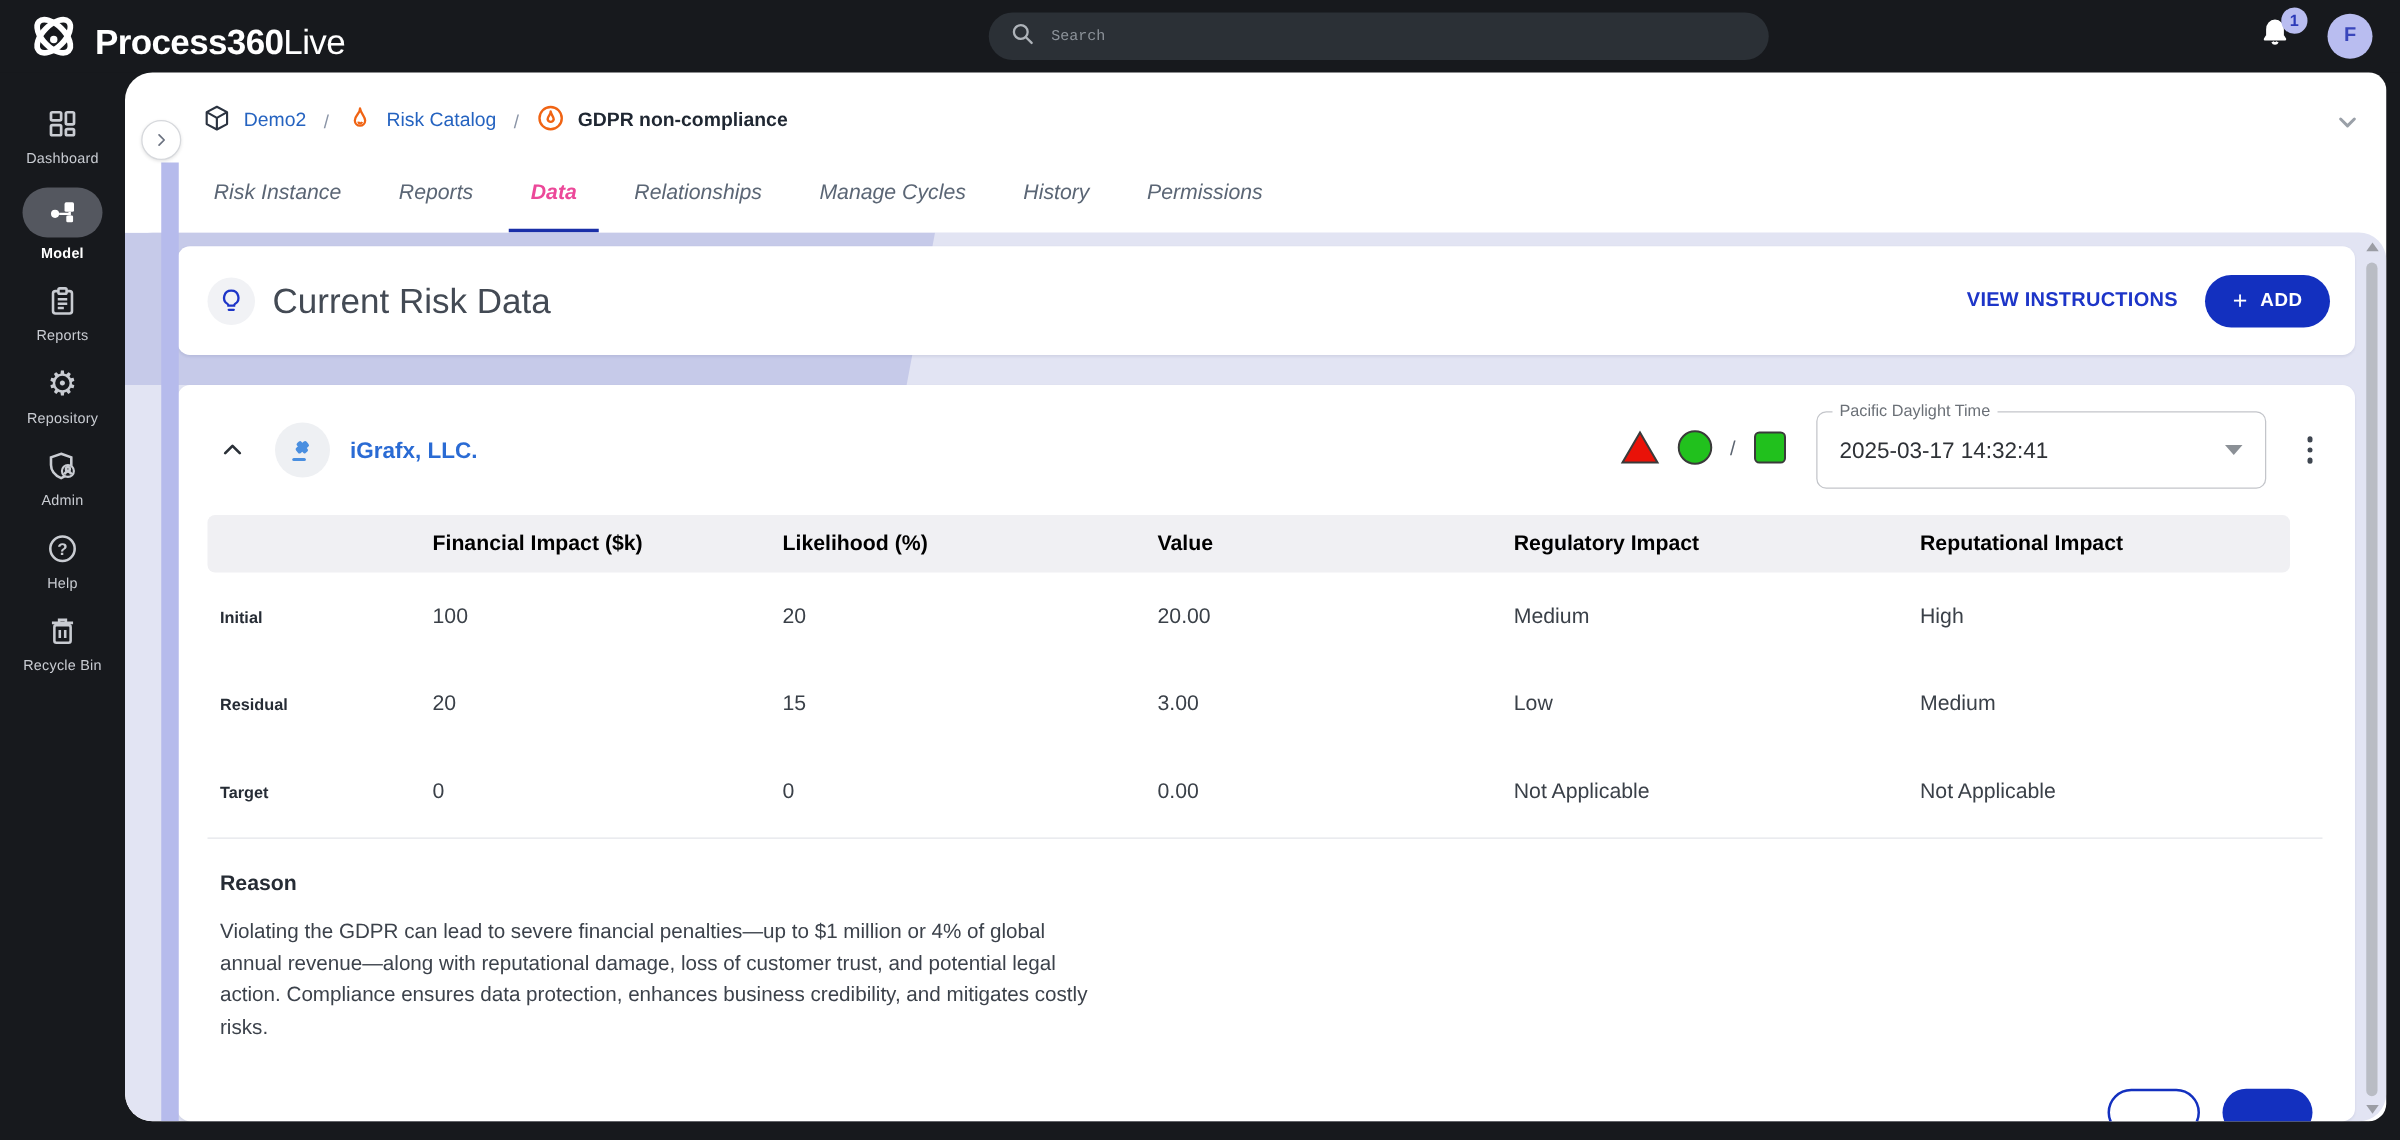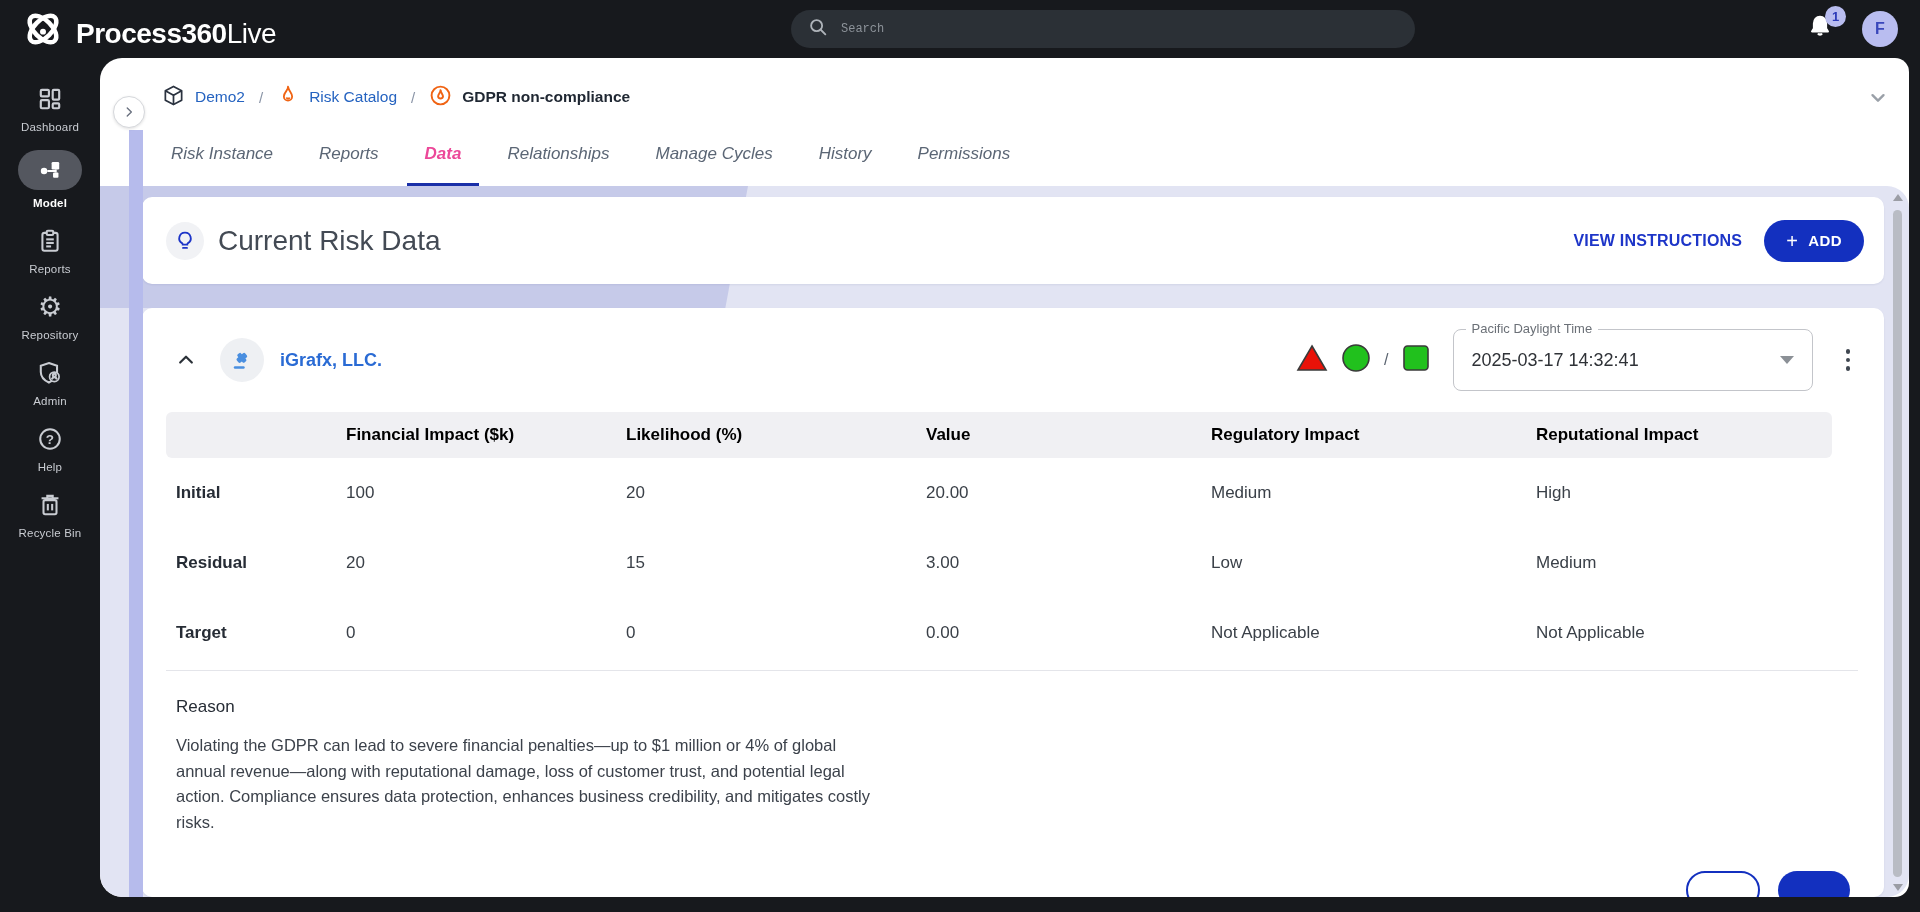--- a/index.html
+++ b/index.html
@@ -77,26 +77,26 @@
   .tz-caret { margin-left:auto; width:0; height:0; border-left:7px solid transparent; border-right:7px solid transparent; border-top:8px solid #8b9096; }
   .kebab { margin-left:14px; display:flex; flex-direction:column; gap:4px; cursor:pointer; padding:6px; }
   .kebab i { width:4.5px; height:4.5px; border-radius:50%; background:#3f4650; display:block; }
 
   .risk-grid { display:grid; grid-template-columns:170px 280px 300px 285px 325px auto; align-items:center; }
   .thead-wrap { padding:0 26px 0 0; margin:0 26px 0 24px; }
   .thead { background:#f0f0f3; border-radius:6px; height:46px; padding-left:10px; }
   .thead .cell { font-size:17px; font-weight:700; color:#000000; }
   .tbody { padding-left:34px; padding-right:26px; }
   .trow { height:70px; }
-  .trow .rowlabel { font-size:17px; font-weight:700; color:#262c35; }
+  .trow .rowlabel { font-size:13px; font-weight:700; color:#262c35; }
   .trow .cell { font-size:17px; color:#3a4048; }
 
   .divider { border-top:1px solid #e4e5ea; margin:2px 26px 0 24px; }
   .reason-block { padding:26px 26px 0 34px; }
-  .reason-heading { font-size:17px; font-weight:400; color:#262c35; }
+  .reason-heading { font-size:17px; font-weight:700; color:#262c35; }
   .reason-text { margin-top:16px; width:700px; font-size:16.5px; color:#3c424b; line-height:25.5px; }
 
   .footer-row { margin-top:36px; padding:0 34px; display:flex; justify-content:flex-end; gap:18px; }
   .pill-outline { width:74px; height:38px; border-radius:19px; border:2px solid #1330bf; background:#fff; cursor:pointer; }
   .pill-filled { width:72px; height:38px; border-radius:19px; border:none; background:#1330bf; cursor:pointer; }
 
   
   .vscrollbar { position:absolute; top:6px; bottom:4px; right:5px; width:12px; z-index:4; }
   .vs-arrow-up { position:absolute; top:2px; left:1px; width:0; height:0; border-left:5px solid transparent; border-right:5px solid transparent; border-bottom:7px solid #9b9da5; }
   .vs-thumb { position:absolute; top:18px; bottom:16px; left:1px; width:9px; border-radius:5px; background:#b9bcc4; cursor:pointer; }

